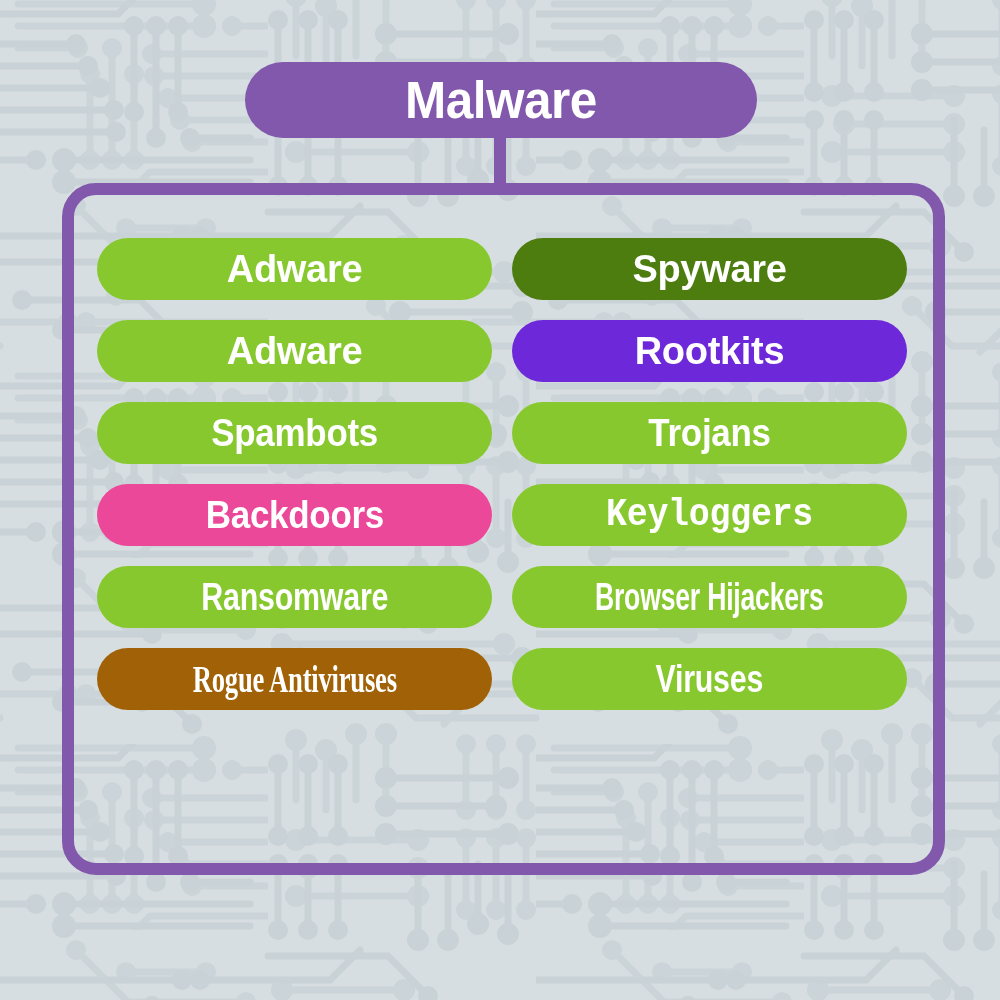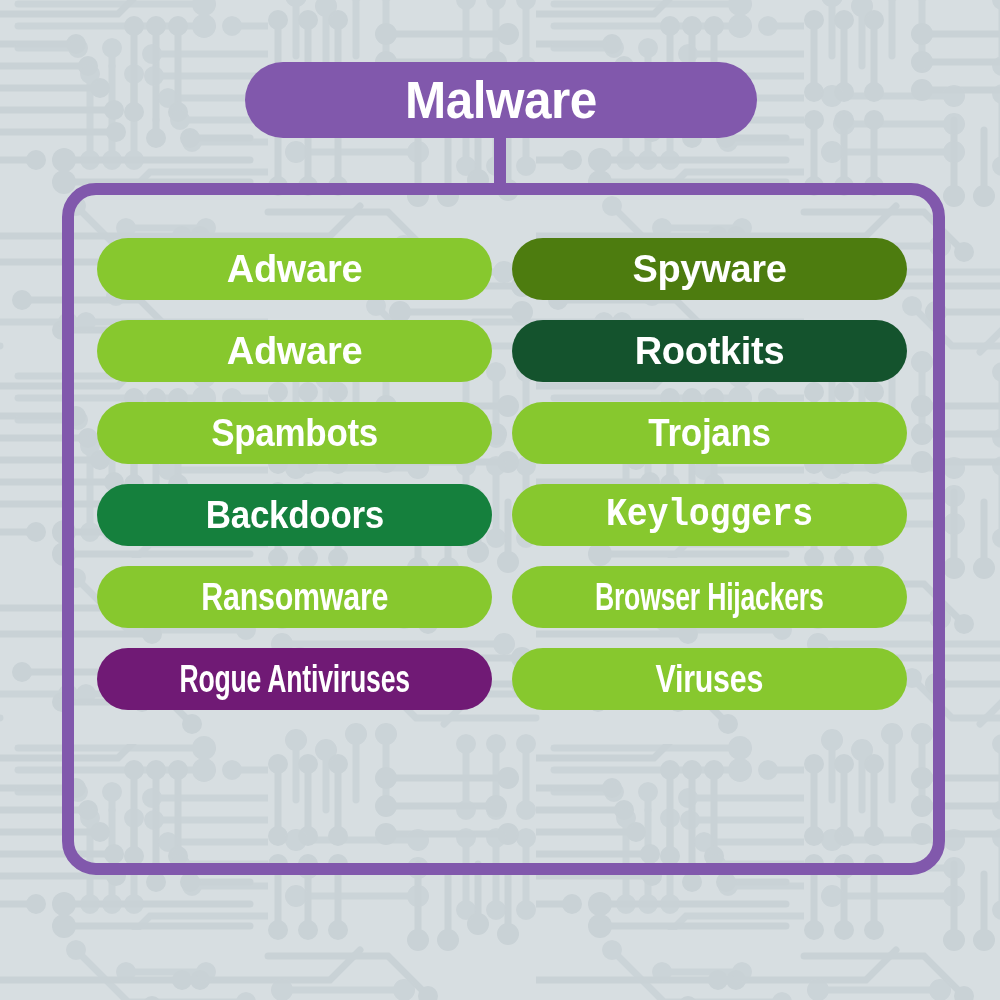--- a/index.html
+++ b/index.html
@@ -202,42 +202,42 @@
   <div id="grid">
       <div class="pill" style="background: rgb(135, 200, 46);">
         <span class="pill-label" style="color: rgb(255, 255, 255);">Adware</span>
       </div>
       <div class="pill" style="background: #4d7c0f;">
         <span class="pill-label" style="color: rgb(255, 255, 255);">Spyware</span>
       </div>
       <div class="pill" style="background: rgb(135, 200, 46);">
         <span class="pill-label" style="color: rgb(255, 255, 255);">Adware</span>
       </div>
-      <div class="pill" style="background: #14532d;">
+      <div class="pill" style="background: #6d28d9;">
         <span class="pill-label" style="color: rgb(255, 255, 255);">Rootkits</span>
       </div>
       <div class="pill" style="background: rgb(135, 200, 46);">
         <span class="pill-label sq-1" style="color: rgb(255, 255, 255);">Spambots</span>
       </div>
       <div class="pill" style="background: rgb(135, 200, 46);">
         <span class="pill-label sq-1" style="color: rgb(255, 255, 255);">Trojans</span>
       </div>
-      <div class="pill" style="background: #15803d;">
+      <div class="pill" style="background: #ec4899;">
         <span class="pill-label sq-1" style="color: rgb(255, 255, 255);">Backdoors</span>
       </div>
       <div class="pill" style="background: rgb(135, 200, 46); font-family: Liberation Mono, monospace;">
         <span class="pill-label sq-1" style="color: rgb(255, 255, 255);">Keyloggers</span>
       </div>
       <div class="pill" style="background: rgb(135, 200, 46);">
         <span class="pill-label sq-2" style="color: rgb(255, 255, 255);">Ransomware</span>
       </div>
       <div class="pill" style="background: rgb(135, 200, 46);">
         <span class="pill-label sq-3" style="color: rgb(255, 255, 255);">Browser Hijackers</span>
       </div>
-      <div class="pill" style="background: #701a75;">
+      <div class="pill" style="background: #a16207; font-family: Liberation Serif, serif;">
         <span class="pill-label sq-3" style="color: rgb(255, 255, 255);">Rogue Antiviruses</span>
       </div>
       <div class="pill" style="background: rgb(135, 200, 46);">
         <span class="pill-label sq-2" style="color: rgb(255, 255, 255);">Viruses</span>
       </div>
     </div>
 
 </div>
 
 </body></html>

